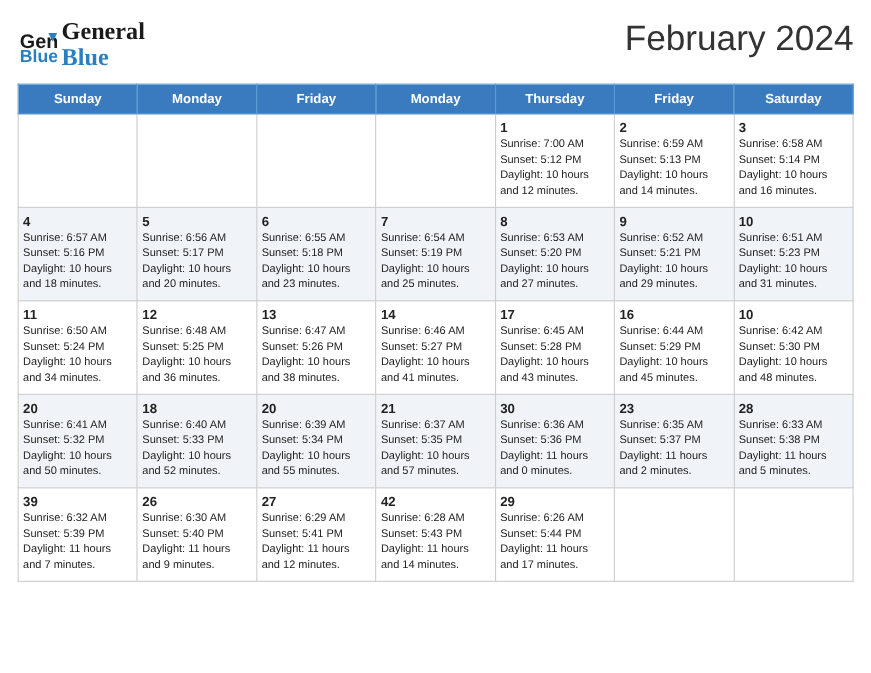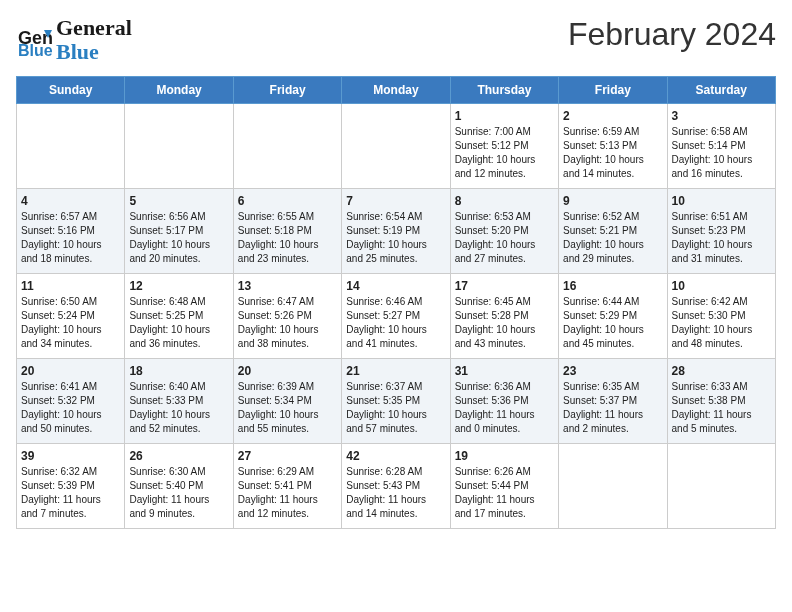--- a/index.html
+++ b/index.html
@@ -215,21 +215,21 @@
         </td>
         <td>
           <span class="day-num">20</span>
           <div class="day-info">Sunrise: 6:39 AM<br>Sunset: 5:34 PM<br>Daylight: 10 hours<br>and 55 minutes.</div>
         </td>
         <td>
           <span class="day-num">21</span>
           <div class="day-info">Sunrise: 6:37 AM<br>Sunset: 5:35 PM<br>Daylight: 10 hours<br>and 57 minutes.</div>
         </td>
         <td>
-          <span class="day-num">31</span>
+          <span class="day-num">30</span>
           <div class="day-info">Sunrise: 6:36 AM<br>Sunset: 5:36 PM<br>Daylight: 11 hours<br>and 0 minutes.</div>
         </td>
         <td>
           <span class="day-num">23</span>
           <div class="day-info">Sunrise: 6:35 AM<br>Sunset: 5:37 PM<br>Daylight: 11 hours<br>and 2 minutes.</div>
         </td>
         <td>
           <span class="day-num">28</span>
           <div class="day-info">Sunrise: 6:33 AM<br>Sunset: 5:38 PM<br>Daylight: 11 hours<br>and 5 minutes.</div>
         </td>
@@ -245,20 +245,20 @@
         </td>
         <td>
           <span class="day-num">27</span>
           <div class="day-info">Sunrise: 6:29 AM<br>Sunset: 5:41 PM<br>Daylight: 11 hours<br>and 12 minutes.</div>
         </td>
         <td>
           <span class="day-num">42</span>
           <div class="day-info">Sunrise: 6:28 AM<br>Sunset: 5:43 PM<br>Daylight: 11 hours<br>and 14 minutes.</div>
         </td>
         <td>
-          <span class="day-num">19</span>
+          <span class="day-num">29</span>
           <div class="day-info">Sunrise: 6:26 AM<br>Sunset: 5:44 PM<br>Daylight: 11 hours<br>and 17 minutes.</div>
         </td>
         <td class="empty"></td>
         <td class="empty"></td>
       </tr>
     </tbody>
 </table>
 
 </body></html>

